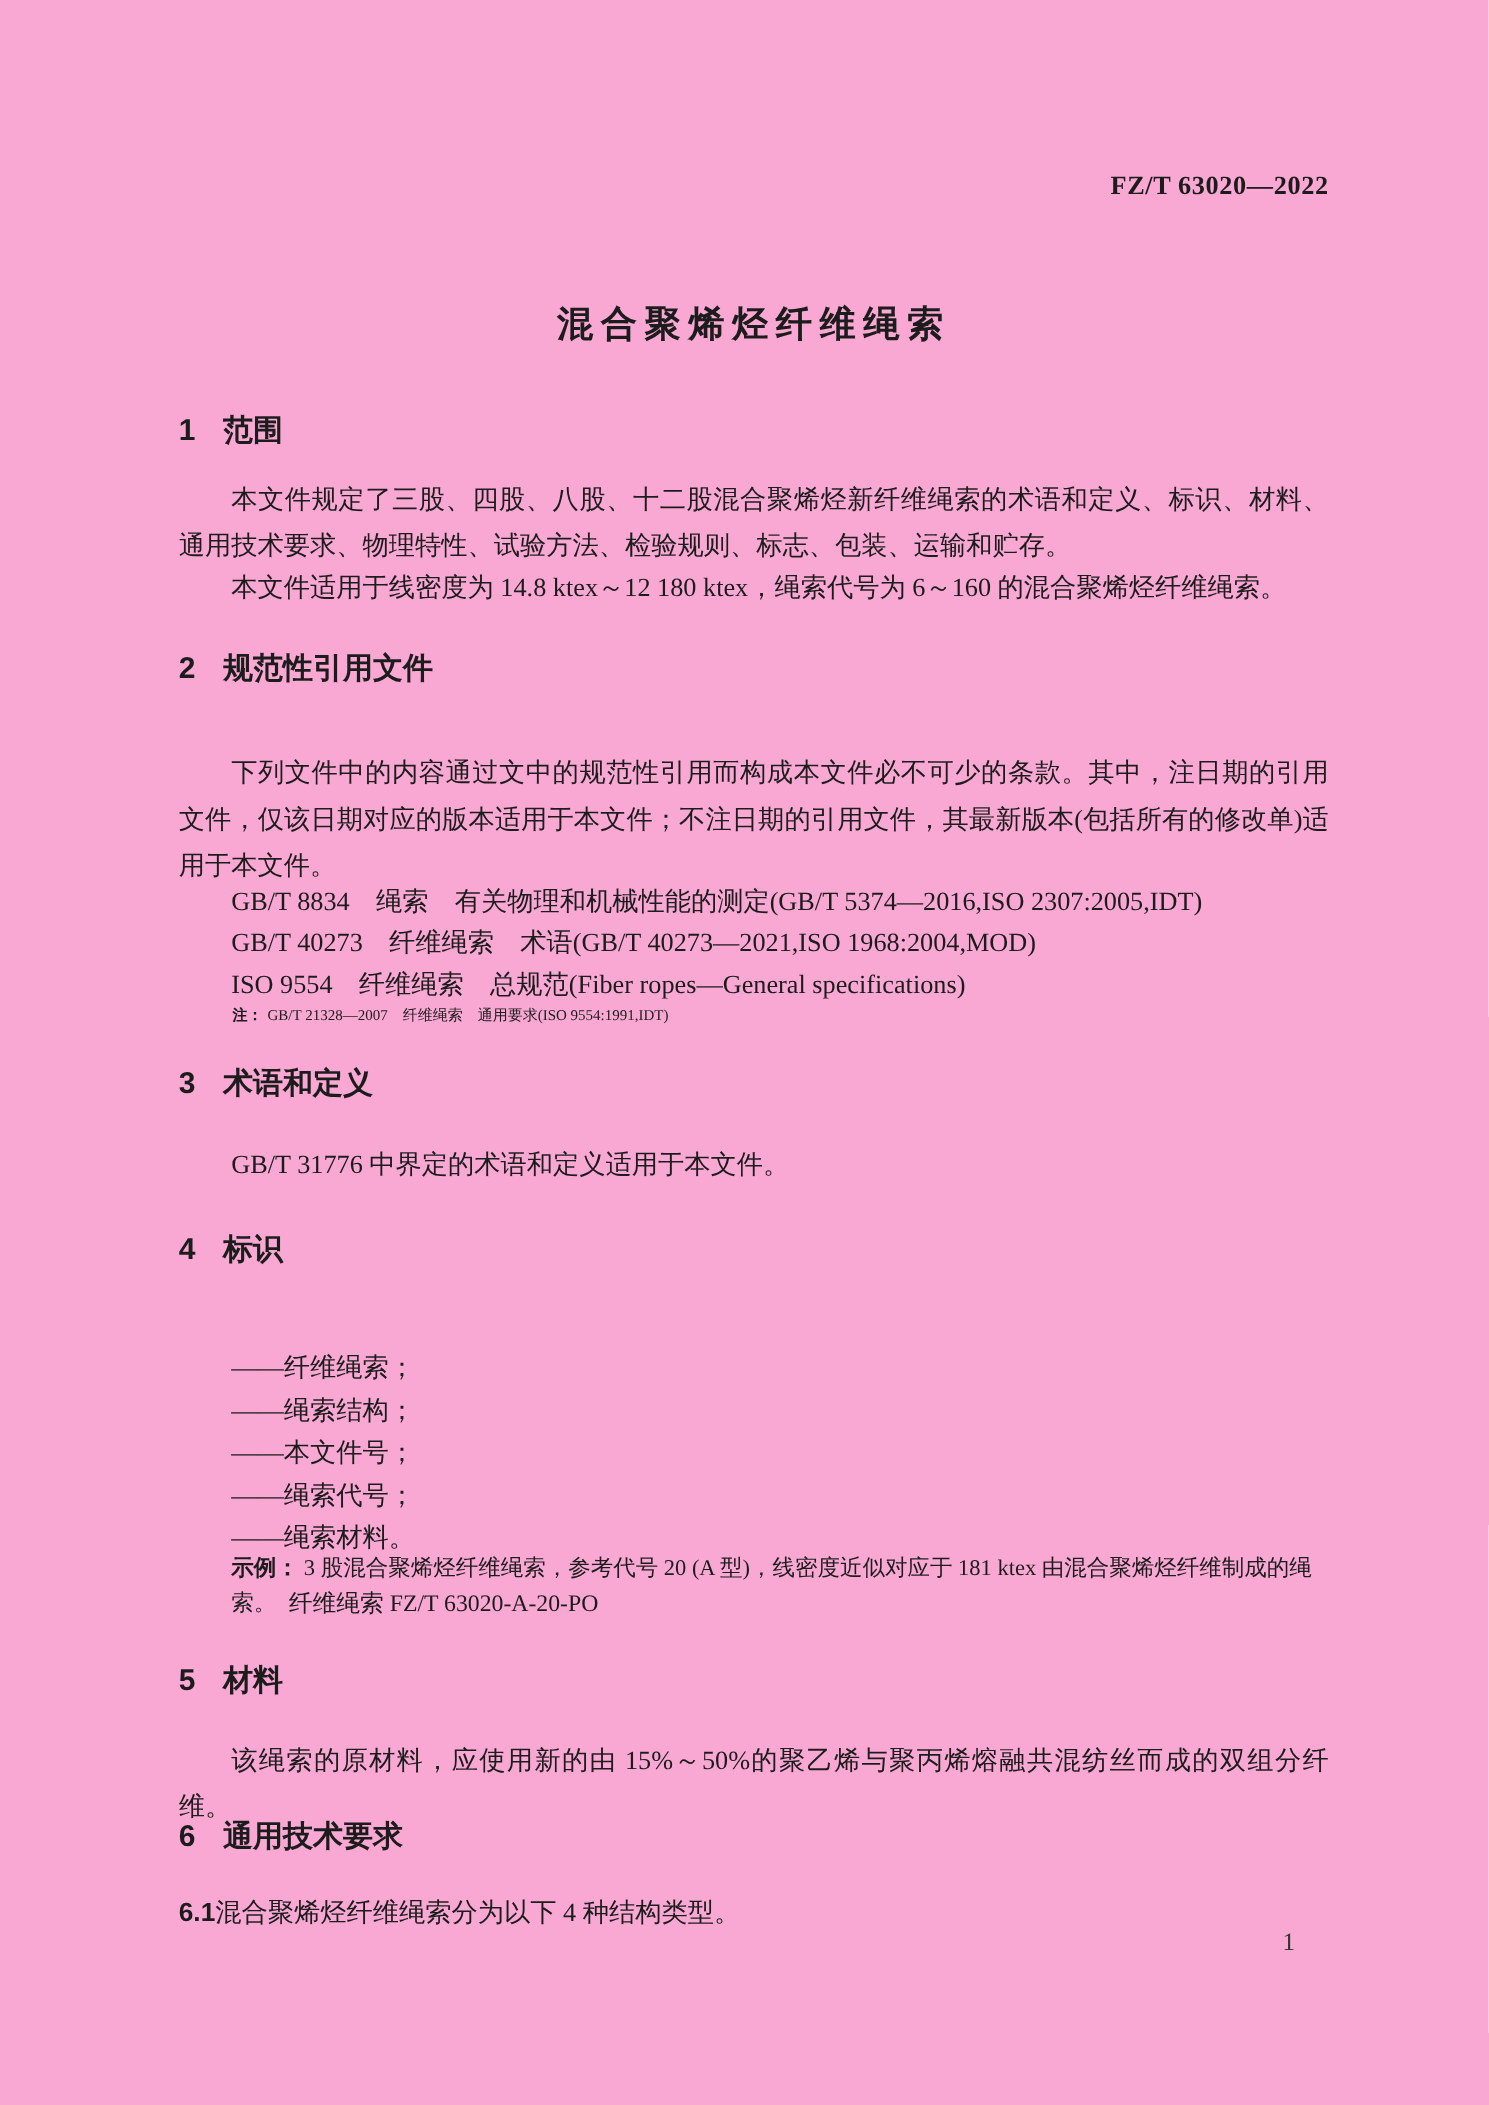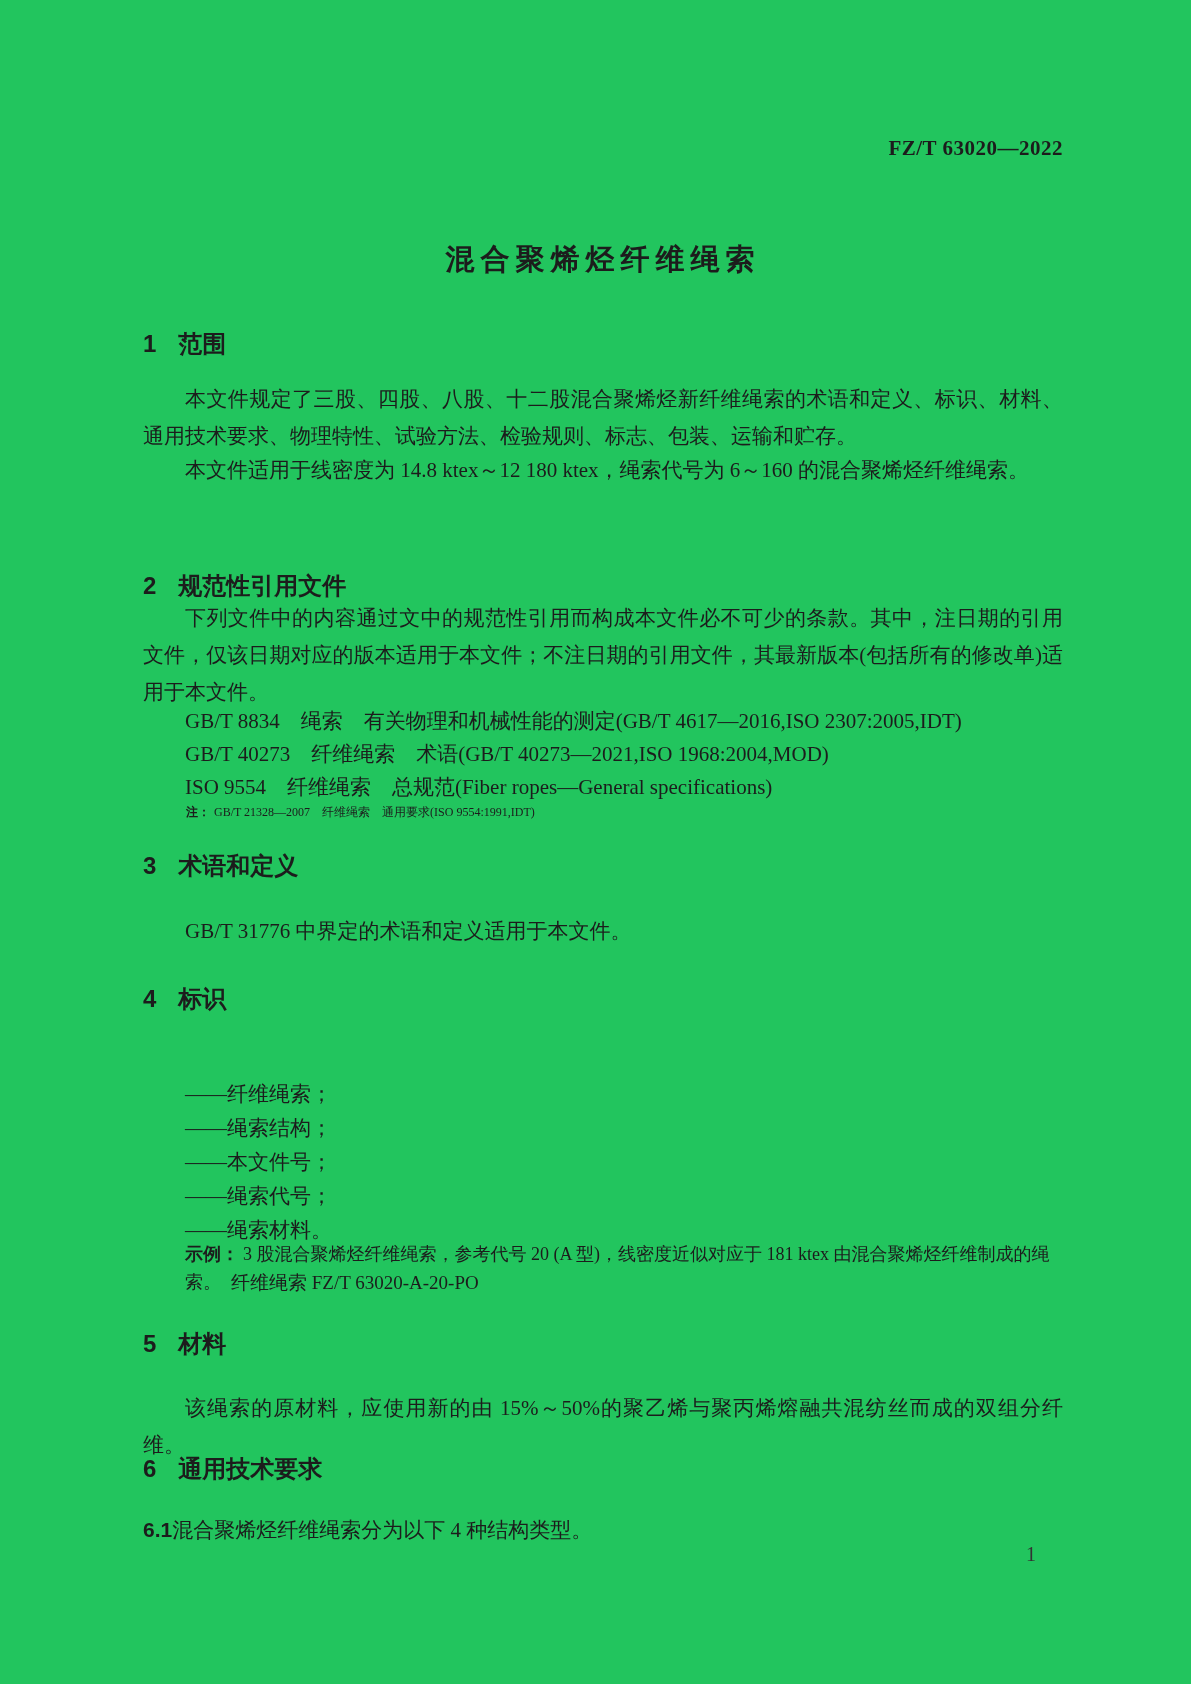--- a/index.html
+++ b/index.html
@@ -4,21 +4,21 @@
 <style>
   html, body {
     margin: 0;
     padding: 0;
     background: #ffffff;
   }
   .page {
     position: relative;
     width: 1191px;
     height: 1684px;
-    background: #22c55e;
+    background: #f9a8d4;
     color: #1c1c1c;
     font-family: "Liberation Serif", "DejaVu Serif", serif;
     overflow: hidden;
   }
   .block {
     position: absolute;
     left: 143px;
     right: 128px;
   }
   .header-code {
@@ -106,26 +106,26 @@
   <div class="block header-code">FZ/T 63020—2022</div>
 
   <div class="block doc-title">混合聚烯烃纤维绳索</div>
 
   <div class="block sec-heading" style="top:328px">
     <span class="sec-num">1</span><span>范围</span>
   </div>
   <div class="block para" style="top:381px">本文件规定了三股、四股、八股、十二股混合聚烯烃新纤维绳索的术语和定义、标识、材料、通用技术要求、物理特性、试验方法、检验规则、标志、包装、运输和贮存。</div>
   <div class="block para" style="top:452px">本文件适用于线密度为 14.8 ktex～12 180 ktex，绳索代号为 6～160 的混合聚烯烃纤维绳索。</div>
 
-  <div class="block sec-heading" style="top:570px">
+  <div class="block sec-heading" style="top:518px">
     <span class="sec-num">2</span><span>规范性引用文件</span>
   </div>
   <div class="block para" style="top:600px">下列文件中的内容通过文中的规范性引用而构成本文件必不可少的条款。其中，注日期的引用文件，仅该日期对应的版本适用于本文件；不注日期的引用文件，其最新版本(包括所有的修改单)适用于本文件。</div>
   <div class="block" style="top:705px">
-    <div class="ref-line">GB/T 8834　绳索　有关物理和机械性能的测定(GB/T 4617—2016,ISO 2307:2005,IDT)</div>
+    <div class="ref-line">GB/T 8834　绳索　有关物理和机械性能的测定(GB/T 5374—2016,ISO 2307:2005,IDT)</div>
     <div class="ref-line">GB/T 40273　纤维绳索　术语(GB/T 40273—2021,ISO 1968:2004,MOD)</div>
     <div class="ref-line">ISO 9554　纤维绳索　总规范(Fiber ropes—General specifications)</div>
   </div>
   <div class="block note-line" style="top:798px">
     <span class="bold-label">注：</span><span>GB/T 21328—2007　纤维绳索　通用要求(ISO 9554:1991,IDT)</span>
   </div>
 
   <div class="block sec-heading" style="top:850px">
     <span class="sec-num">3</span><span>术语和定义</span>
   </div>

